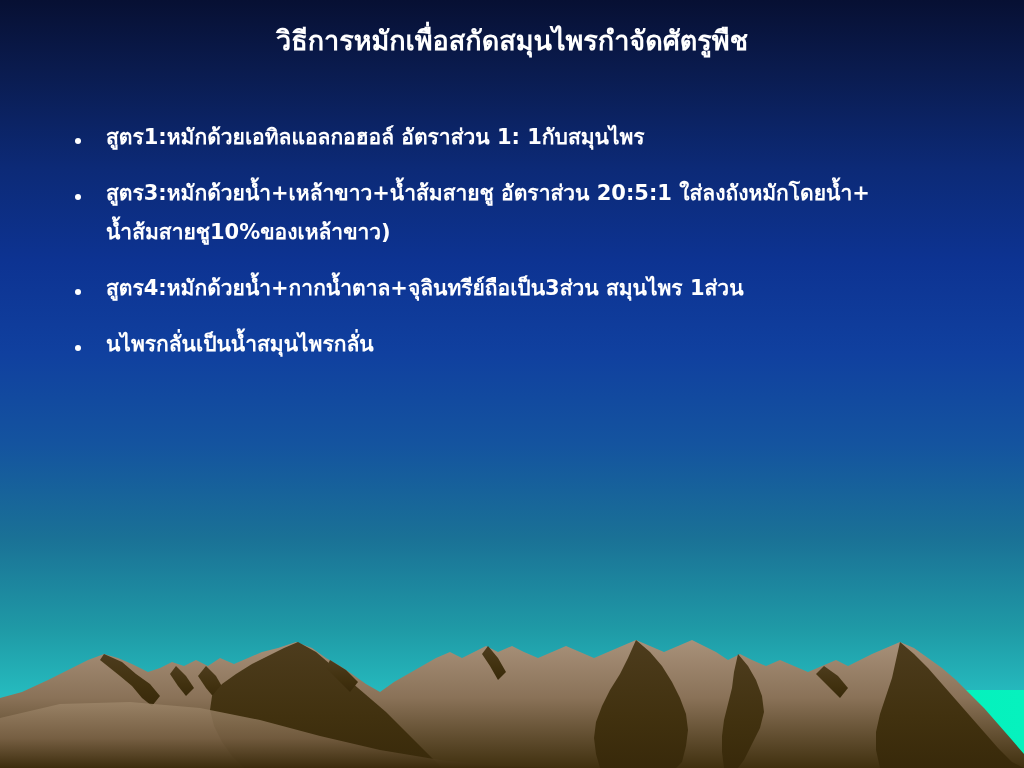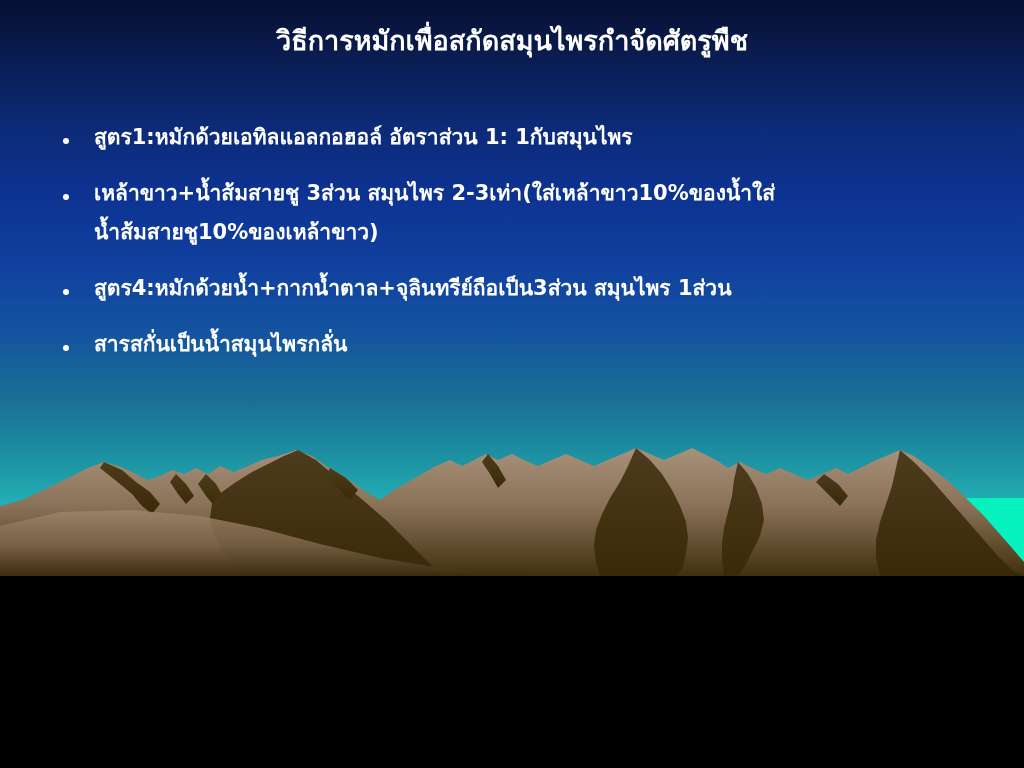--- a/index.html
+++ b/index.html
@@ -5,21 +5,21 @@
 <style>
   html, body {
     margin: 0;
     padding: 0;
     background: #000;
   }
 
   #slide {
     position: relative;
     width: 1024px;
-    height: 576px;
+    height: 768px;
     overflow: hidden;
     font-family: "DejaVu Sans", "Liberation Sans", sans-serif;
     
     background: linear-gradient(to bottom,
         #071033 0%,
         #0a1b4e 9%,
         #0c2a77 22%,
         #0d3392 34%,
         #10409f 46%,
         #14549f 58%,
@@ -65,21 +65,21 @@
     font-weight: bold;
     font-size: 27px;
     line-height: 34px;
     letter-spacing: 0px;
     white-space: nowrap;
   }
 
   #bullets {
     position: absolute;
     top: 118px;
-    left: 56px;
+    left: 68px;
     width: 924px;
   }
 
   .bullet-row {
     position: relative;
     display: flex;
     align-items: flex-start;
     margin-bottom: 17px;
   }
 
@@ -186,35 +186,35 @@
       <span class="bullet-dot"></span>
       <span class="bullet-text">
         <span class="line">สูตร1:หมักด้วยเอทิลแอลกอฮอล์ อัตราส่วน 1: 1กับสมุนไพร</span>
       </span>
     </div>
 
 
     <div class="bullet-row">
       <span class="bullet-dot"></span>
       <span class="bullet-text">
-        <span class="line indent">เหล้าขาว+น้ำส้มสายชู 3ส่วน สมุนไพร 2-3เท่า(ใส่เหล้าขาว10%ของน้ำใส่</span>
+        <span class="line">สูตร3:หมักด้วยน้ำ+เหล้าขาว+น้ำส้มสายชู อัตราส่วน 20:5:1 ใส่ลงถังหมักโดยน้ำ+</span>
         <span class="line indent">น้ำส้มสายชู10%ของเหล้าขาว)</span>
       </span>
     </div>
 
     <div class="bullet-row">
       <span class="bullet-dot"></span>
       <span class="bullet-text">
         <span class="line">สูตร4:หมักด้วยน้ำ+กากน้ำตาล+จุลินทรีย์ถือเป็น3ส่วน สมุนไพร 1ส่วน</span>
       </span>
     </div>
 
     <div class="bullet-row">
       <span class="bullet-dot"></span>
       <span class="bullet-text">
-        <span class="line indent">สารสกั่นเป็นน้ำสมุนไพรกลั่น</span>
+        <span class="line indent">นไพรกลั่นเป็นน้ำสมุนไพรกลั่น</span>
       </span>
     </div>
 
 
   </div>
 
 </div>
 
 </body></html>

